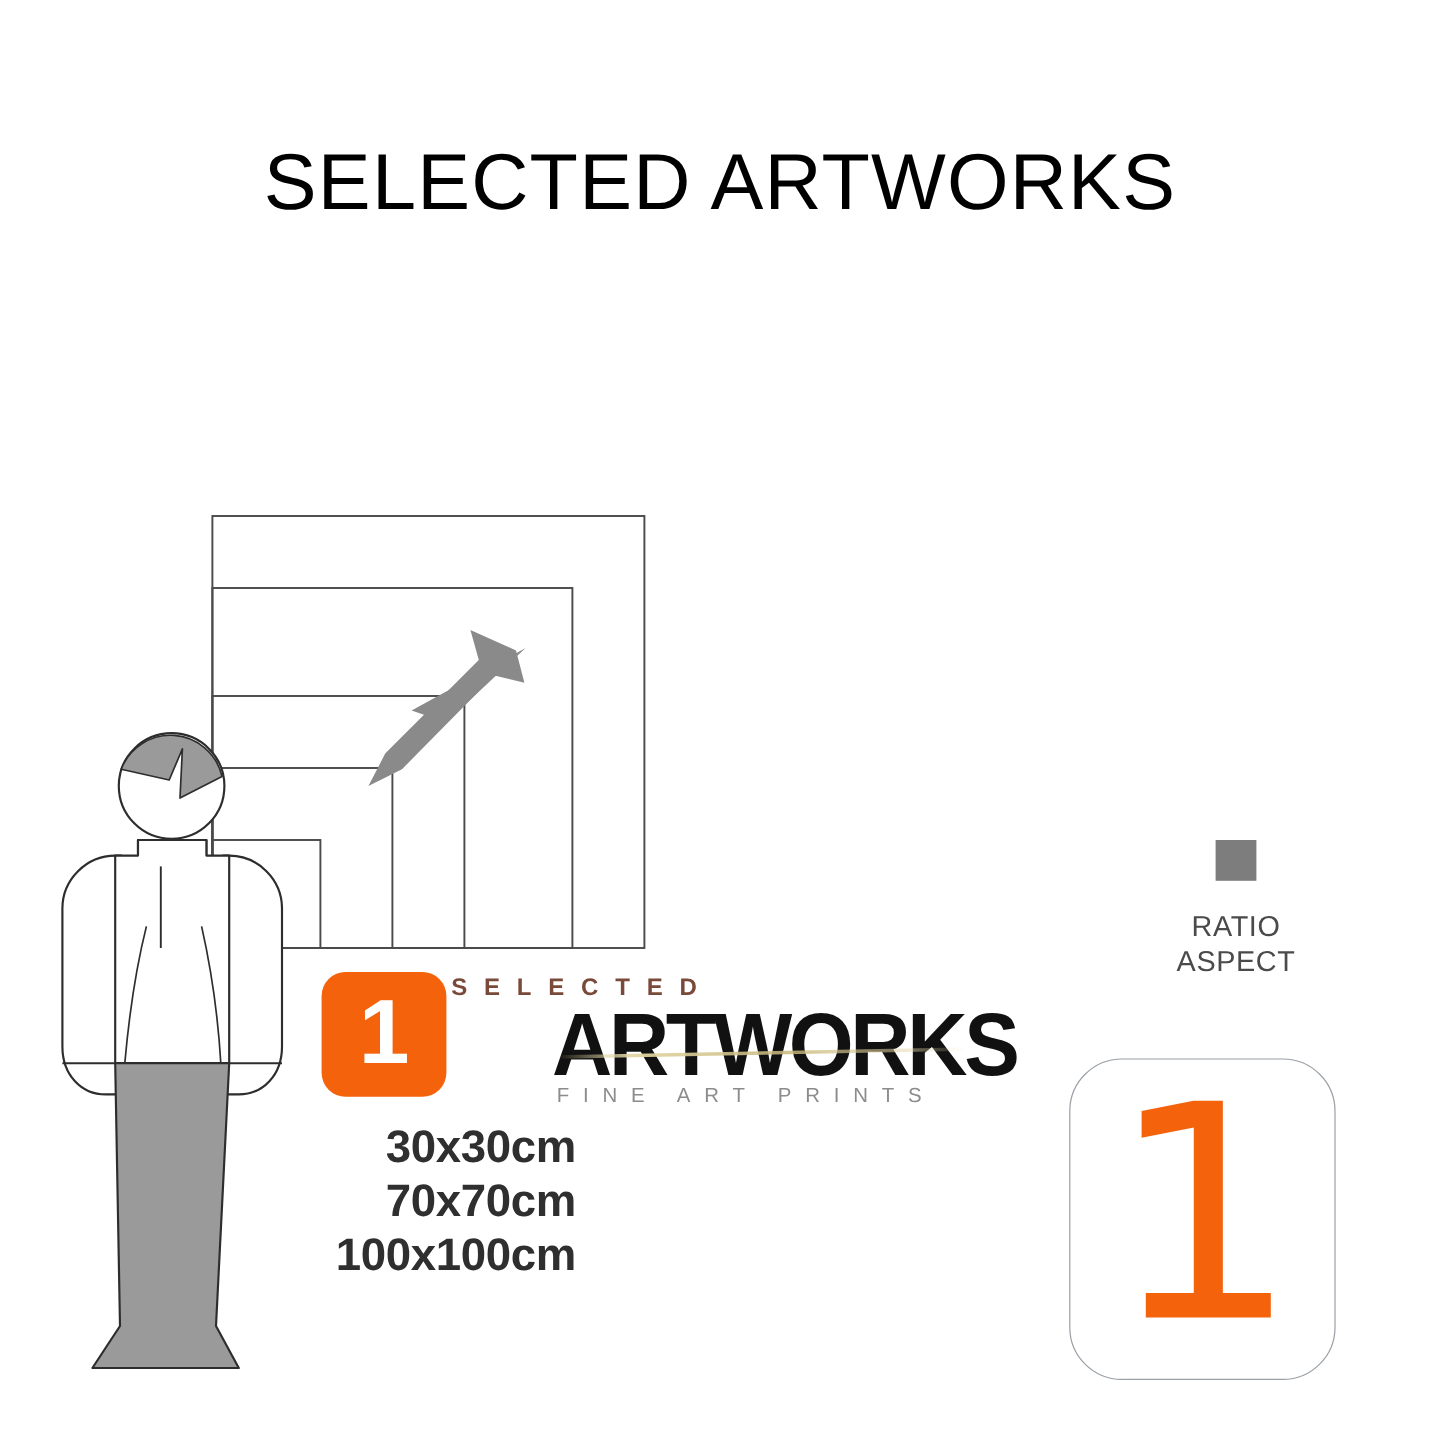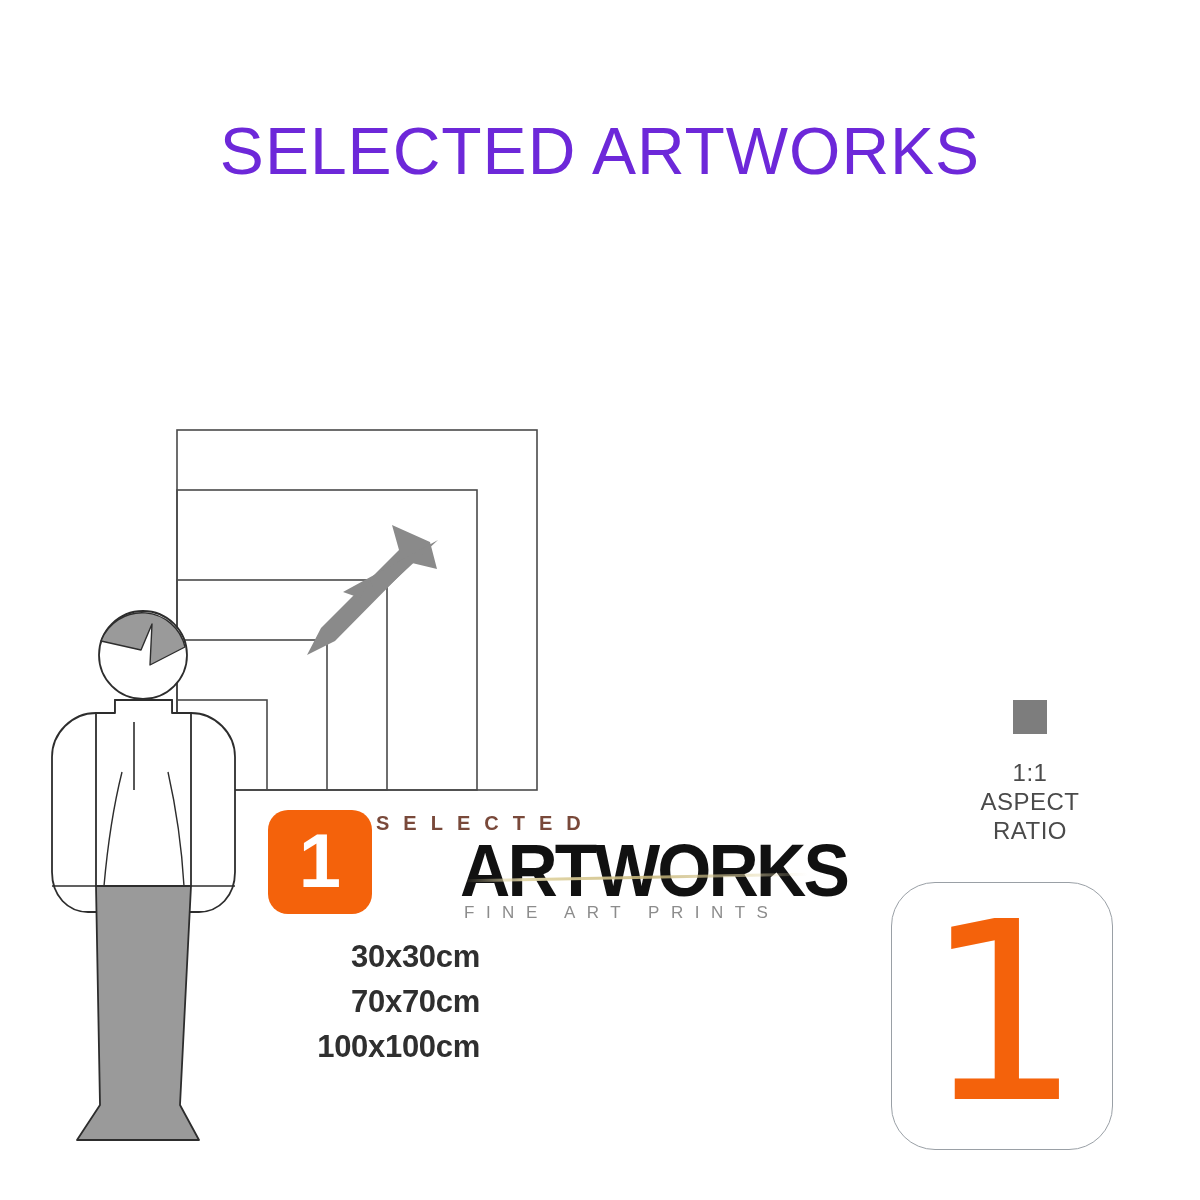--- a/index.html
+++ b/index.html
@@ -22,21 +22,21 @@
     left: 0;
     top: 108px;
     width: 1200px;
     text-align: center;
   }
   .title-line {
     font-family: "Liberation Sans", sans-serif;
     font-size: 66px;
     line-height: 86px;
     letter-spacing: 1px;
-    color: #6d28d9;
+    color: #000000;
     font-weight: 400;
     white-space: nowrap;
   }
   .title-line .bold-num {
     font-weight: 700;
     letter-spacing: 0;
   }
 
   
   #frames-svg {
@@ -125,21 +125,21 @@
 
   
   #size-list {
     position: absolute;
     left: 180px;
     top: 934px;
     width: 300px;
     text-align: right;
   }
   .size-item {
-    font-size: 31px;
+    font-size: 38px;
     line-height: 45px;
     font-weight: 700;
     color: #2f2f2f;
     font-family: "Liberation Sans", sans-serif;
     letter-spacing: -0.3px;
   }
 
   
   #aspect-block {
     position: absolute;
@@ -286,20 +286,19 @@
 </div>
 
 <div id="size-list">
   <div class="size-item">30x30cm</div>
   <div class="size-item">70x70cm</div>
   <div class="size-item">100x100cm</div>
 </div>
 
 <div id="aspect-block">
   <div id="aspect-swatch"></div>
-  <div class="aspect-line">1:1</div>
+  <div class="aspect-line">RATIO</div>
   <div class="aspect-line">ASPECT</div>
-  <div class="aspect-line">RATIO</div>
 </div>
 
 <div id="number-card">
   <div id="number-card-num">1</div>
 </div>
 
 </body></html>

